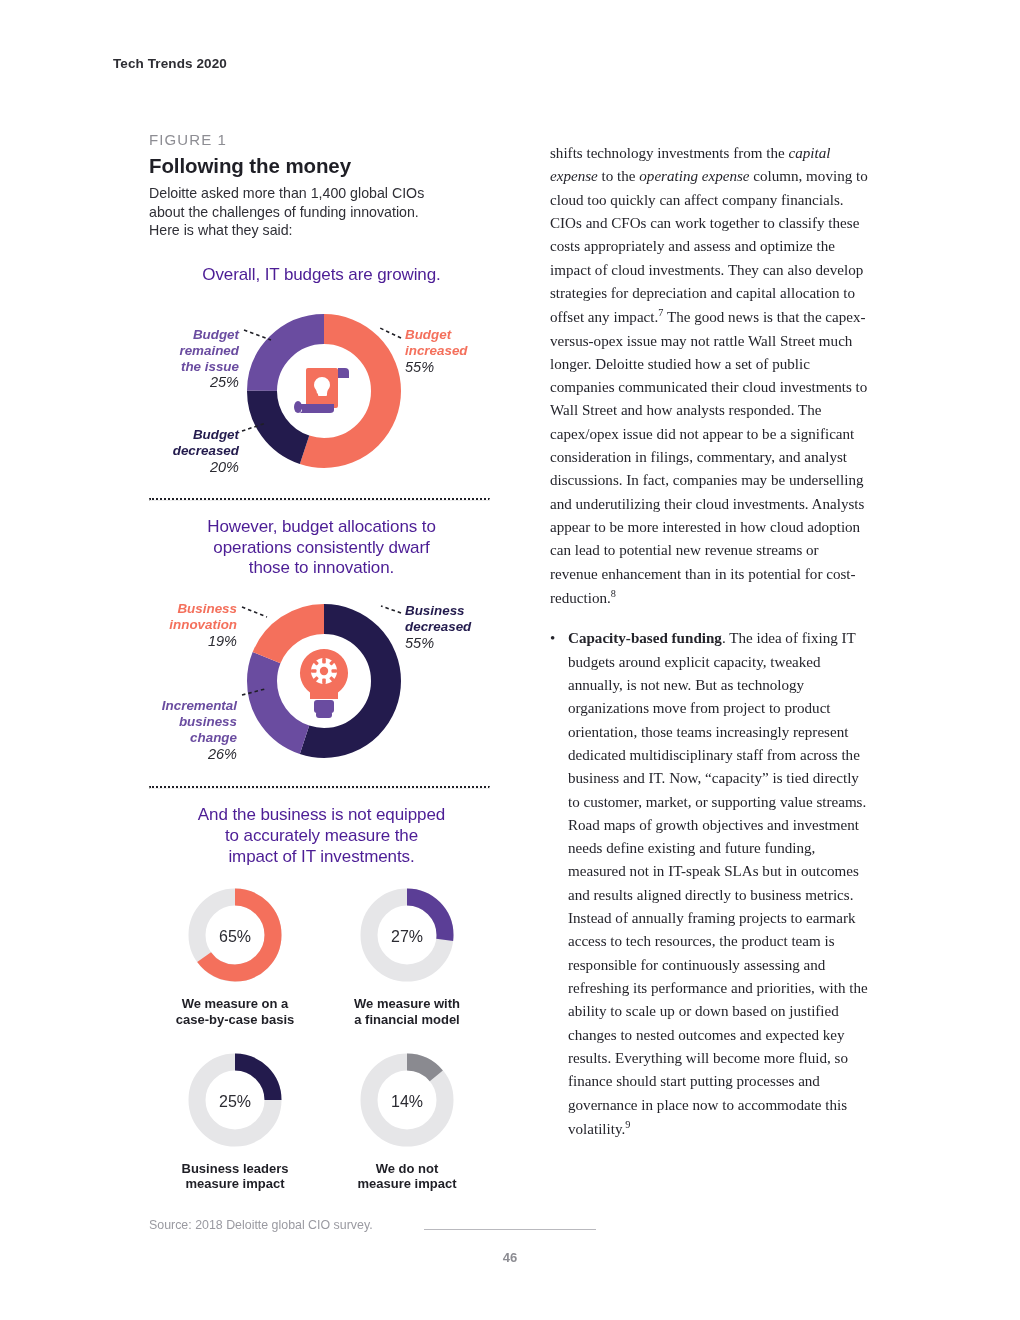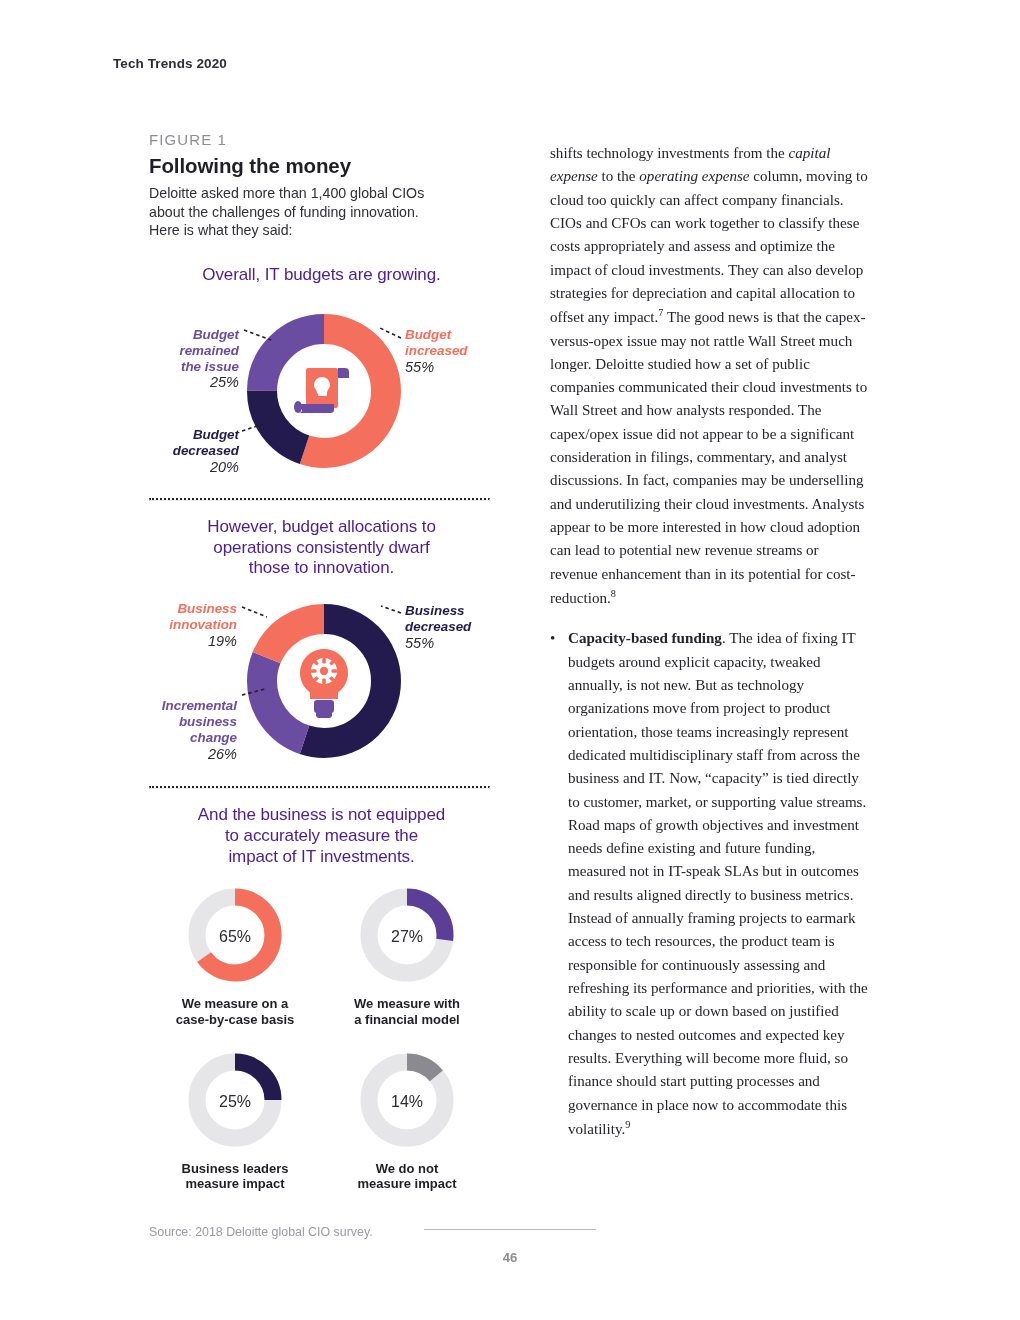--- a/index.html
+++ b/index.html
@@ -78,21 +78,21 @@
     transform: translateY(-50%);
     font-size: 16px; color: #2b2b32;
     font-family: "Liberation Sans Narrow", "Liberation Sans", sans-serif;
   }
   .small-caption {
     font-size: 13px; font-weight: bold; color: #1f1f26;
     line-height: 1.2; margin-top: 7px;
   }
   .source {
     font-size: 12.4px; color: #9a9aa1;
-    margin-top: 33px;
+    margin-top: 26px;
   }
 
   
   .text-col {
     position: absolute; left: 550px; top: 142px;
     width: 320px;
     font-family: "Liberation Serif", serif;
     font-size: 15.1px;
     line-height: 1.545;
     color: #24242b;

